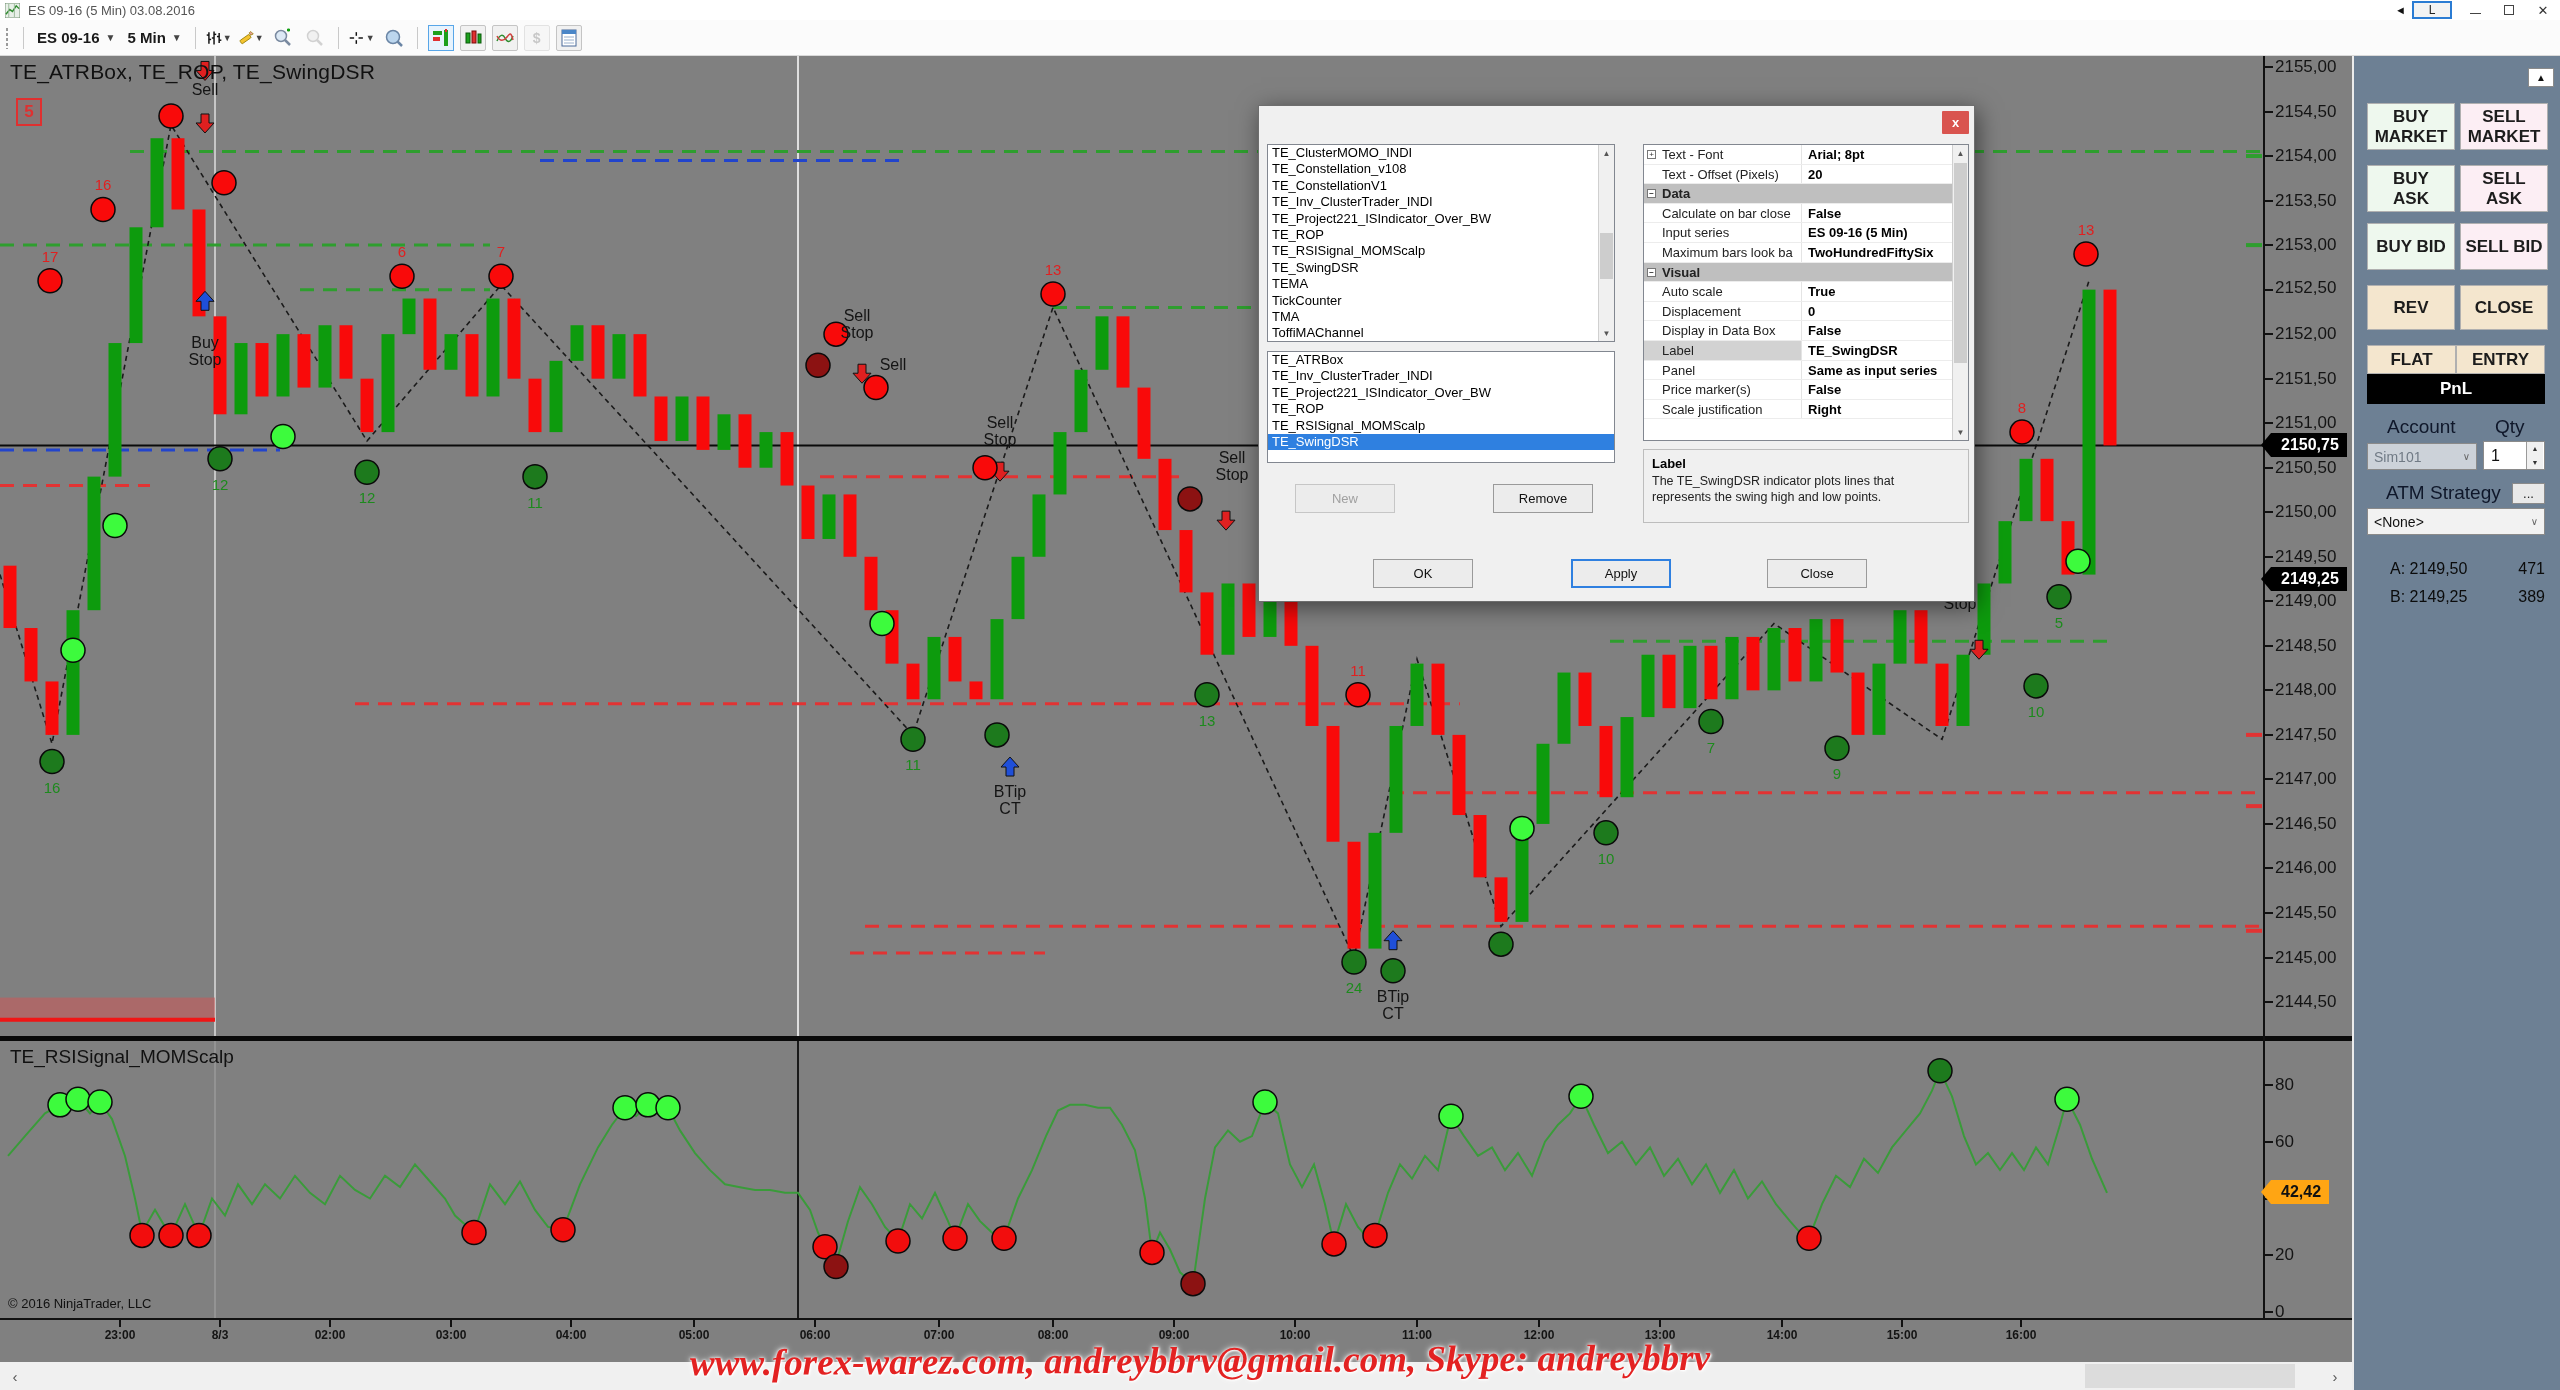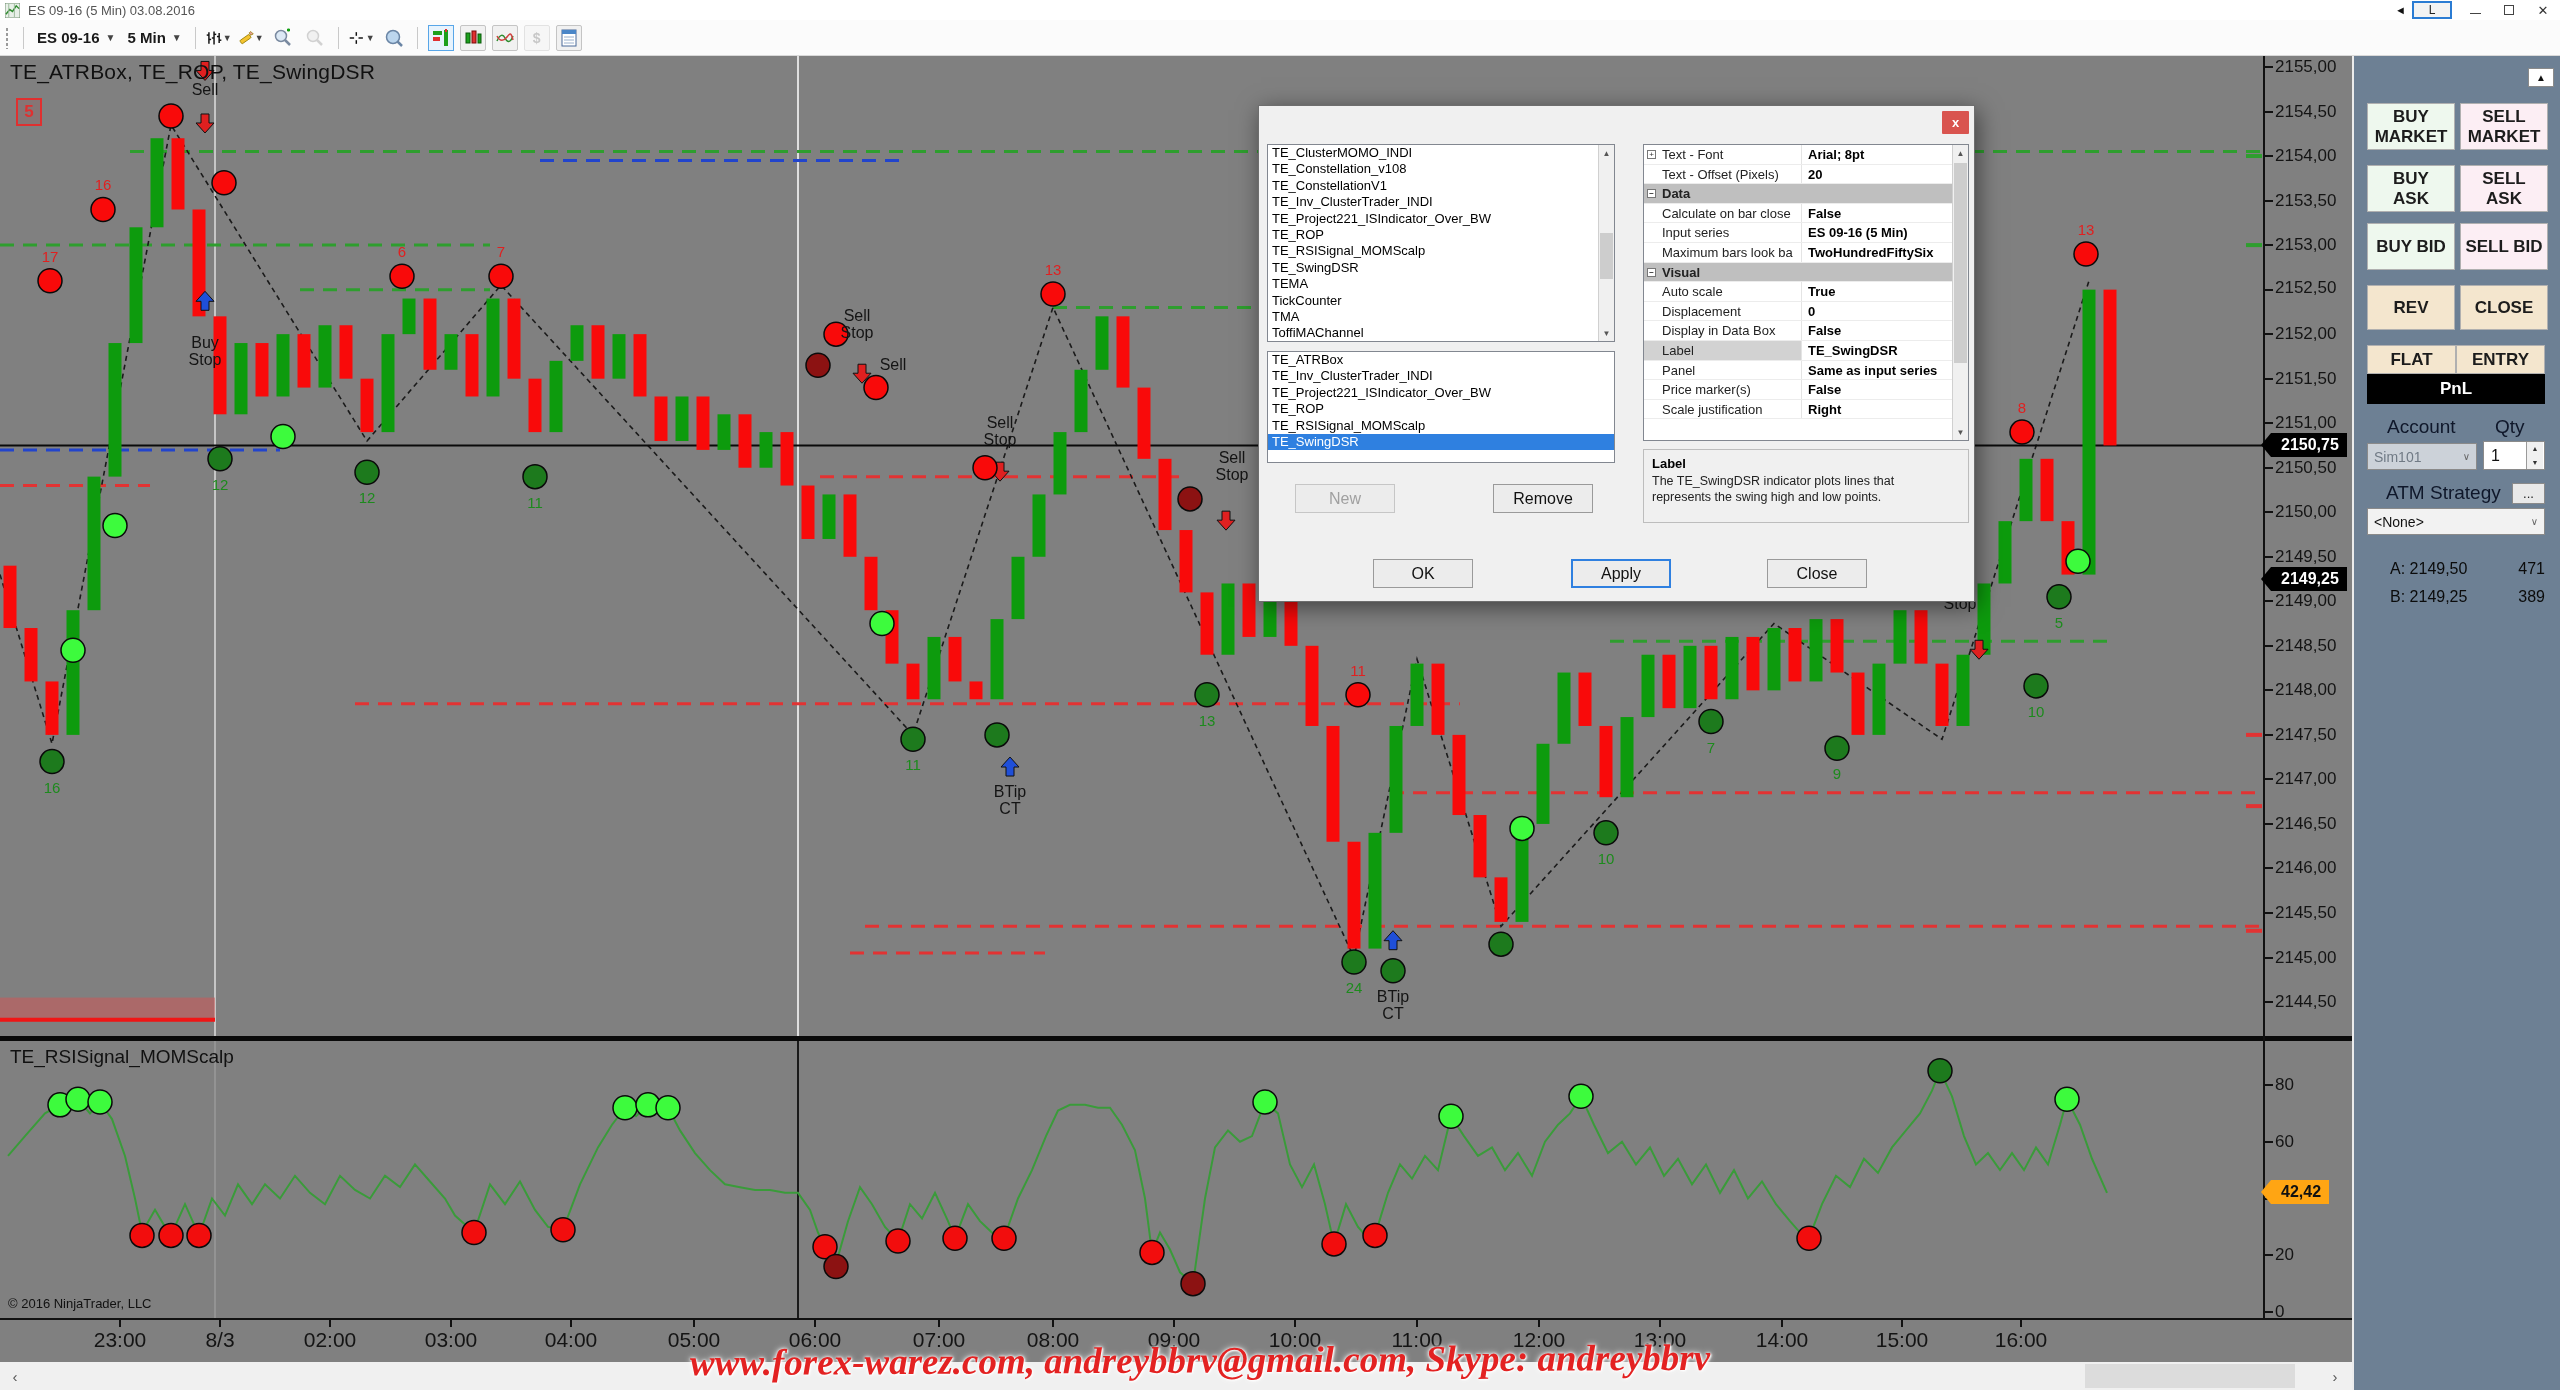--- a/index.html
+++ b/index.html
@@ -52,21 +52,21 @@
   .price-lbl { position:absolute; left:10px; font-size:17px; color:#141414; white-space:nowrap; }
   .axis-tick { position:absolute; left:0px; width:8px; height:2px; background:#111; }
   .price-badge { position:absolute; left:6px; height:24px; padding:0 8px 0 10px; background:#000;
     color:#fff; font-size:16px; font-weight:bold; display:flex; align-items:center; white-space:nowrap; }
   .price-badge:before { content:""; position:absolute; left:-10px; top:0; border-top:12px solid transparent;
     border-bottom:12px solid transparent; border-right:10px solid #000; }
   .price-badge.orange { background:#ffa513; color:#111; }
   .price-badge.orange:before { border-right-color:#ffa513; }
 
   #time-axis { position:absolute; left:0; top:1262px; width:2352px; height:44px; border-top:2px solid #111; }
-  .time-lbl { position:absolute; top:8px; font-size:21px; color:#141414; transform:translateX(-50%); }
+  .time-lbl { position:absolute; top:8px; font-size:12px; color:#141414; transform:translateX(-50%);font-weight:bold; }
   .time-tick { position:absolute; top:0; width:2px; height:7px; background:#111; }
   #crosshair-time { position:absolute; top:1px; width:66px; height:24px; background:#000; color:#fff;
     font-size:12px; font-weight:bold; display:flex; align-items:center; justify-content:center;
     transform:translateX(-50%);margin-top:45px; }
 
   #hscrollbar { position:absolute; left:0; top:1306px; width:2352px; height:28px; background:#f0f0f0; }
   .sb-arrow { position:absolute; top:0; width:26px; height:28px; color:#555; font-size:15px;
     display:flex; align-items:center; justify-content:center; }
   #sb-thumb { position:absolute; left:2085px; top:2px; width:210px; height:24px; background:#dcdcdc; }
 
@@ -120,21 +120,21 @@
   .list-item { height:16.4px; line-height:16.4px; padding-left:4px; color:#000000; white-space:nowrap; }
   .list-item.selected { background:#2f80e0; color:#fff; }
   .vscroll { position:absolute; right:0; top:0; width:16px; height:100%; background:#f0f0f0;
     border-left:1px solid #d0d0d0; }
   .vscroll .up,.vscroll .dn { position:absolute; left:0; width:100%; height:16px; font-size:8px; color:#555;
     display:flex; align-items:center; justify-content:center; }
   .vscroll .up{top:0;} .vscroll .dn{bottom:0;}
   .vscroll .vthumb { position:absolute; left:1px; width:13px; background:#cdcdcd; }
 
   .dlg-btn { position:absolute; width:100px; height:29px; background:#ececec; border:1px solid #9a9a9a;
-    font-size:16px; color:#111; display:flex; align-items:center; justify-content:center; }
+    font-size:13px; color:#111; display:flex; align-items:center; justify-content:center; }
   .dlg-btn.disabled { color:#a0a0a0; border-color:#c6c6c6; }
   .dlg-btn.focused { border:2px solid #2f80e0; }
 
   #prop-grid { position:absolute; left:384px; top:38px; width:326px; height:297px; background:#fff;
     border:1px solid #828790; overflow:hidden; }
   .grid-row { display:flex; height:19.6px; line-height:19.6px; border-bottom:1px solid #ececec; }
   .grid-row .cell-k { width:158px; padding-left:18px; color:#222; border-right:1px solid #e4e4e4;
     white-space:nowrap; overflow:hidden; position:relative; }
   .grid-row .cell-v { flex:1; padding-left:6px; font-weight:bold; color:#000; white-space:nowrap; overflow:hidden; }
   .grid-row.cat { background:#bfbfbf; font-weight:bold; color:#111; }

